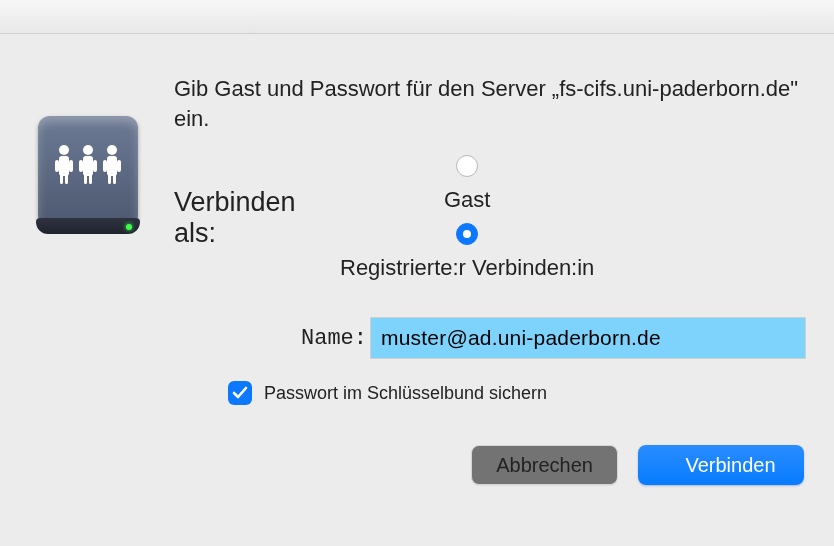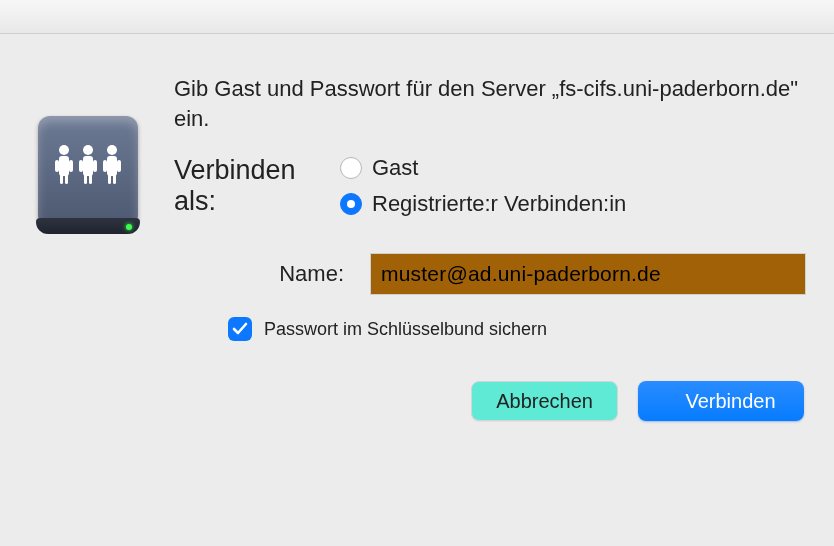--- a/index.html
+++ b/index.html
@@ -81,20 +81,21 @@
     .radio-opts {
       display: flex;
       flex-direction: column;
       gap: 10px;
     }
     .radio-opt {
       display: flex;
       align-items: center;
       gap: 10px;
       cursor: pointer;
+      flex-direction: column;
     }
     .radio-outer {
       width: 22px; height: 22px;
       border-radius: 50%;
       border: 1px solid #b8b8b8;
       background: #fff;
       position: relative;
       flex-shrink: 0;
     }
     .radio-outer.checked {
@@ -117,30 +118,31 @@
       margin-top: 36px;
     }
     .field-row {
       display: flex;
       align-items: center;
       margin-bottom: 22px;
     }
     .field-row .field-label {
       width: 196px;
       text-align: right;
-      padding-right: 26px;
+      padding-right: 3px;
       font-size: 22px;
+      font-family: Liberation Mono, monospace;
     }
     .text-input {
       flex: 1;
       height: 42px;
       font-size: 21px;
       padding: 0 10px;
       border: 1px solid #cfcfcf;
-      background: #a16207;
+      background: #7dd3fc;
       border-radius: 1px;
       font-family: inherit;
       letter-spacing: 0.2px;
     }
     .pw-dots {
       font-family: inherit;
       letter-spacing: 3px;
       font-size: 26px;
       line-height: 1;
     }
@@ -181,21 +183,21 @@
     .btn {
       height: 40px;
       padding: 0 24px;
       font-size: 20px;
       border-radius: 8px;
       cursor: pointer;
       font-family: inherit;
       border: none;
     }
     .btn-secondary {
-      background: #5eead4;
+      background: #737373;
       border: 1px solid #d5d5d5;
       color: #222;
       box-shadow: 0 1px 1px rgba(0,0,0,0.05);
     }
     .btn-primary {
       background: linear-gradient(#2a8cff, #067cff);
       color: #fff;
       box-shadow: 0 1px 2px rgba(0,60,200,0.3);
       min-width: 166px;
       padding-left: 43px;

